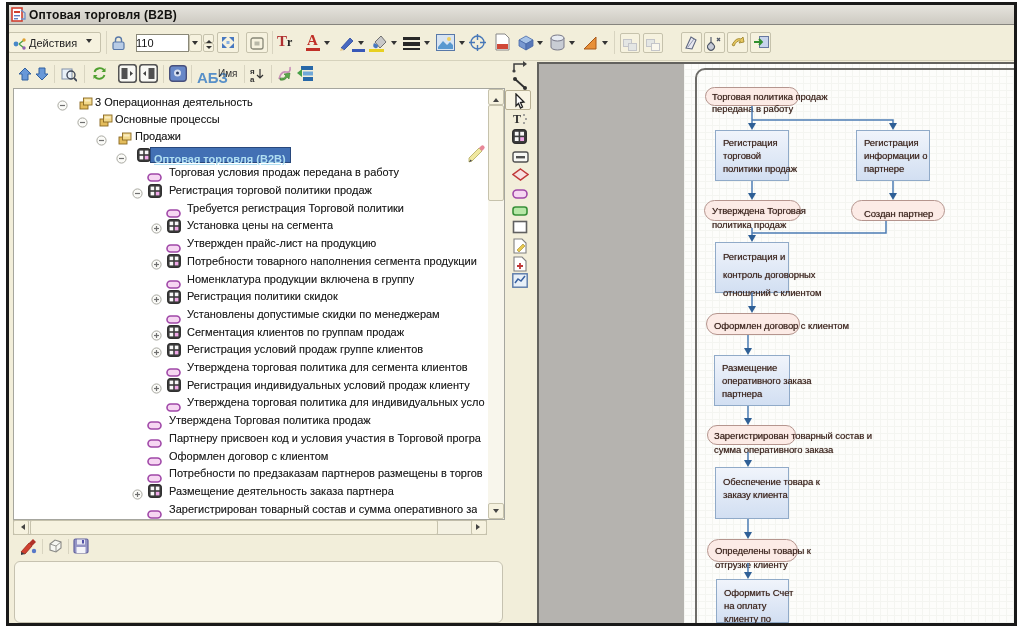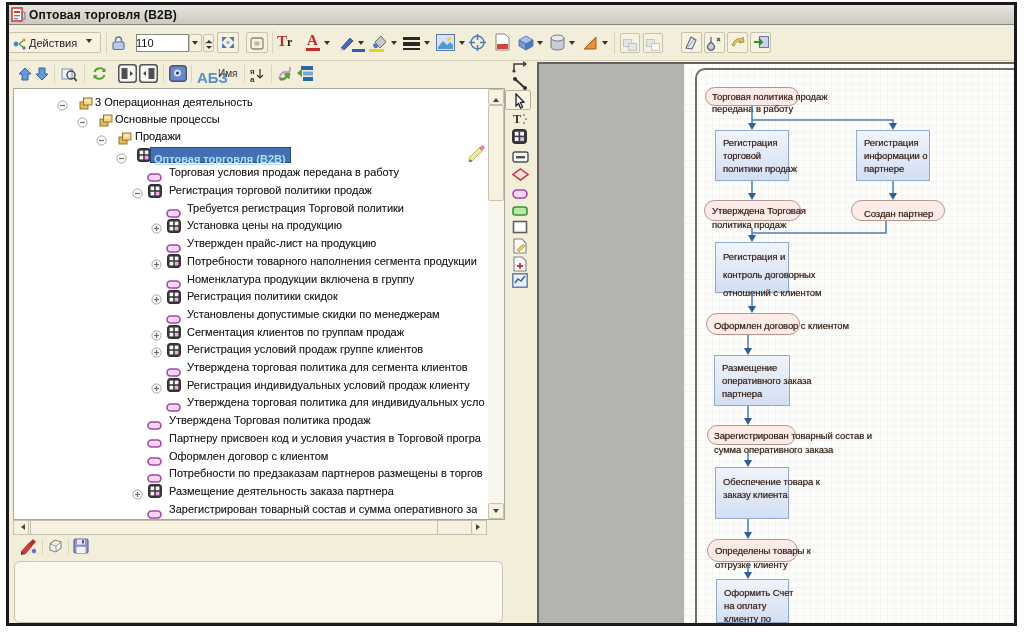--- a/index.html
+++ b/index.html
@@ -269,21 +269,21 @@
       <path d="M3 5.5 H8" stroke="#707070" stroke-width="1.2"></path>
       <path d="M5.5 3 V8" stroke="#707070" stroke-width="1.2"></path>
     </svg></div>
 <div class="a" style="left:167px;top:218.9px"><svg width="14" height="14">
       <rect x="0.6" y="0.6" width="12.8" height="12.8" rx="2.5" fill="#3c3c3c" stroke="#222" stroke-width="1"></rect>
       <rect x="2.6" y="2.6" width="3.6" height="3.6" fill="#f8f8f8"></rect>
       <rect x="7.8" y="2.6" width="3.6" height="3.6" fill="#f8f8f8"></rect>
       <rect x="2.6" y="7.8" width="3.6" height="3.6" fill="#f8f8f8"></rect>
       <rect x="7.8" y="7.8" width="3.6" height="3.6" fill="#f0a8e8"></rect>
     </svg></div>
-<div class="a tree-txt" style="left:187px;top:219.4px;max-width:300px;overflow:hidden">Установка цены на продукцию</div>
+<div class="a tree-txt" style="left:187px;top:219.4px;max-width:300px;overflow:hidden">Установка цены на сегмента</div>
 <div class="a" style="left:166px;top:239.1px"><svg width="15" height="9">
       <rect x="1" y="1" width="13" height="7" rx="3.5" fill="#f6d6f2" stroke="#a048a8" stroke-width="1.6"></rect>
     </svg></div>
 <div class="a tree-txt" style="left:187px;top:237.1px;max-width:300px;overflow:hidden">Утвержден прайс-лист на продукцию</div>
 <div class="a" style="left:151px;top:255.8px"><svg width="11" height="11">
       <circle cx="5.5" cy="5.5" r="4.6" fill="#fbfbf8" stroke="#a8a8a0" stroke-width="1"></circle>
       <path d="M3 5.5 H8" stroke="#707070" stroke-width="1.2"></path>
       <path d="M5.5 3 V8" stroke="#707070" stroke-width="1.2"></path>
     </svg></div>
 <div class="a" style="left:167px;top:254.3px"><svg width="14" height="14">

